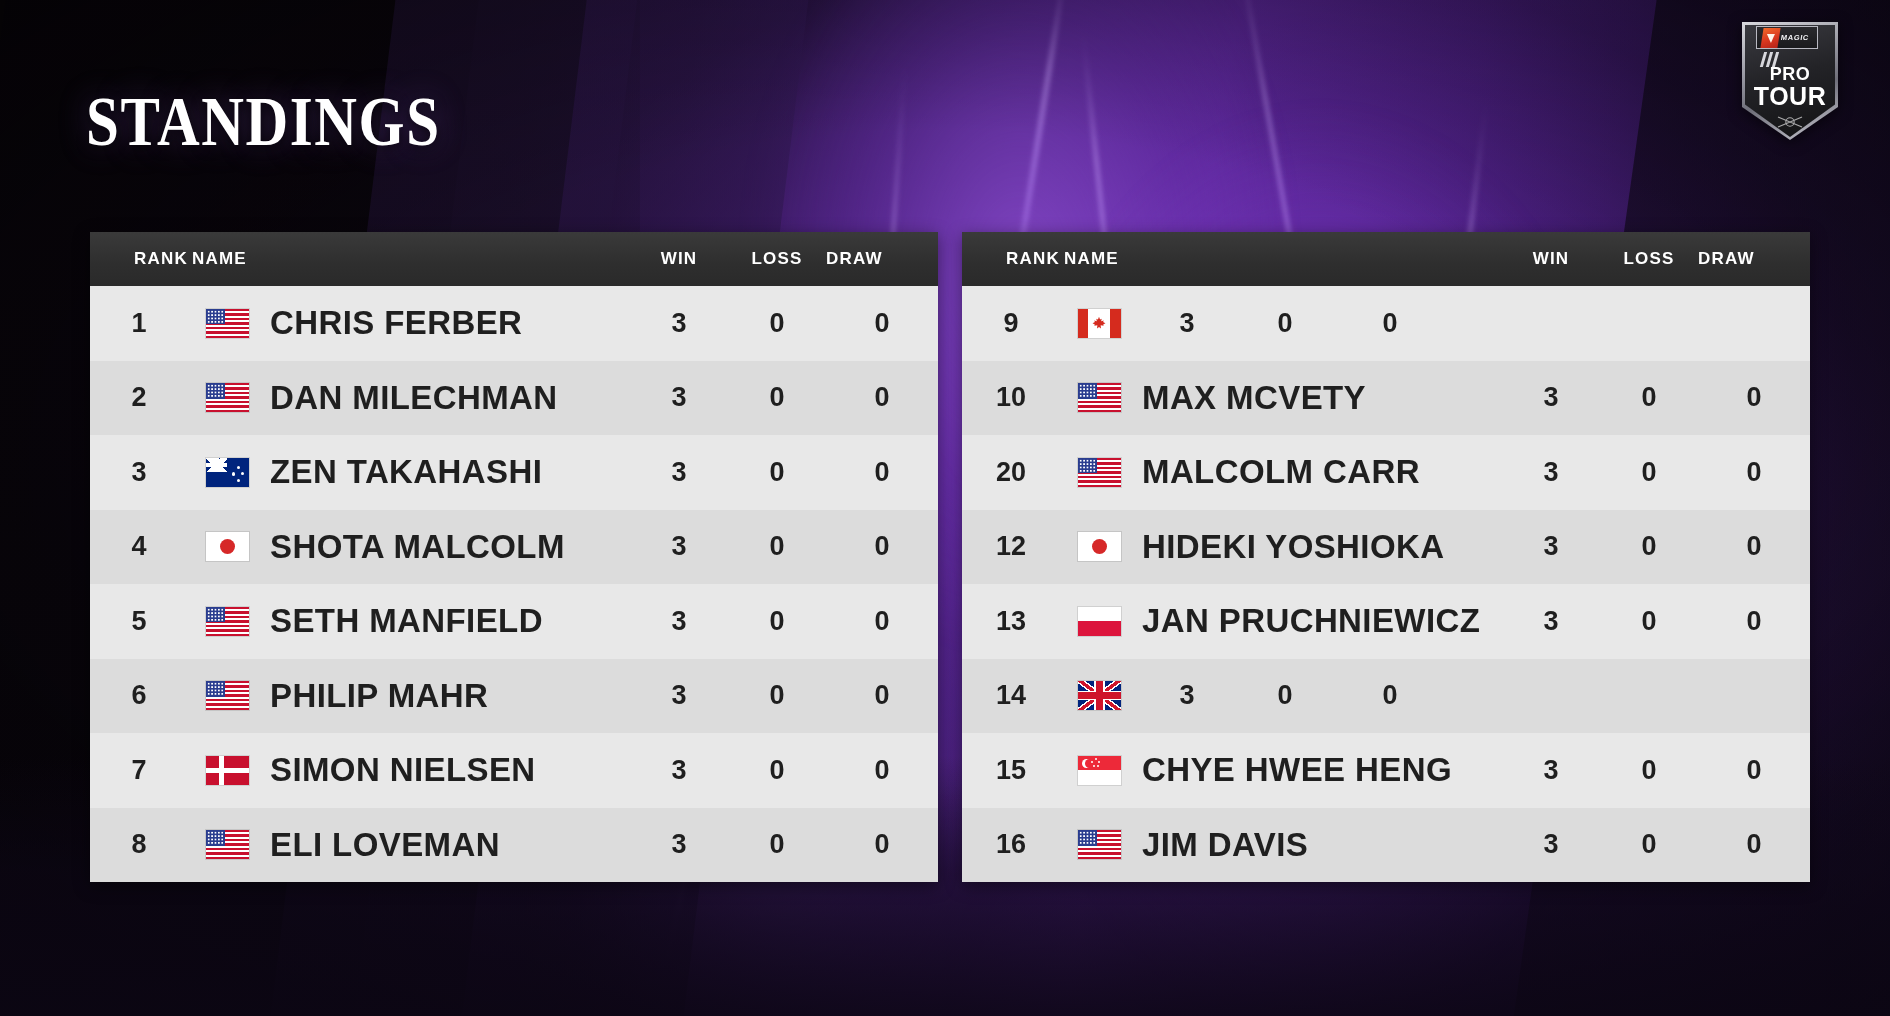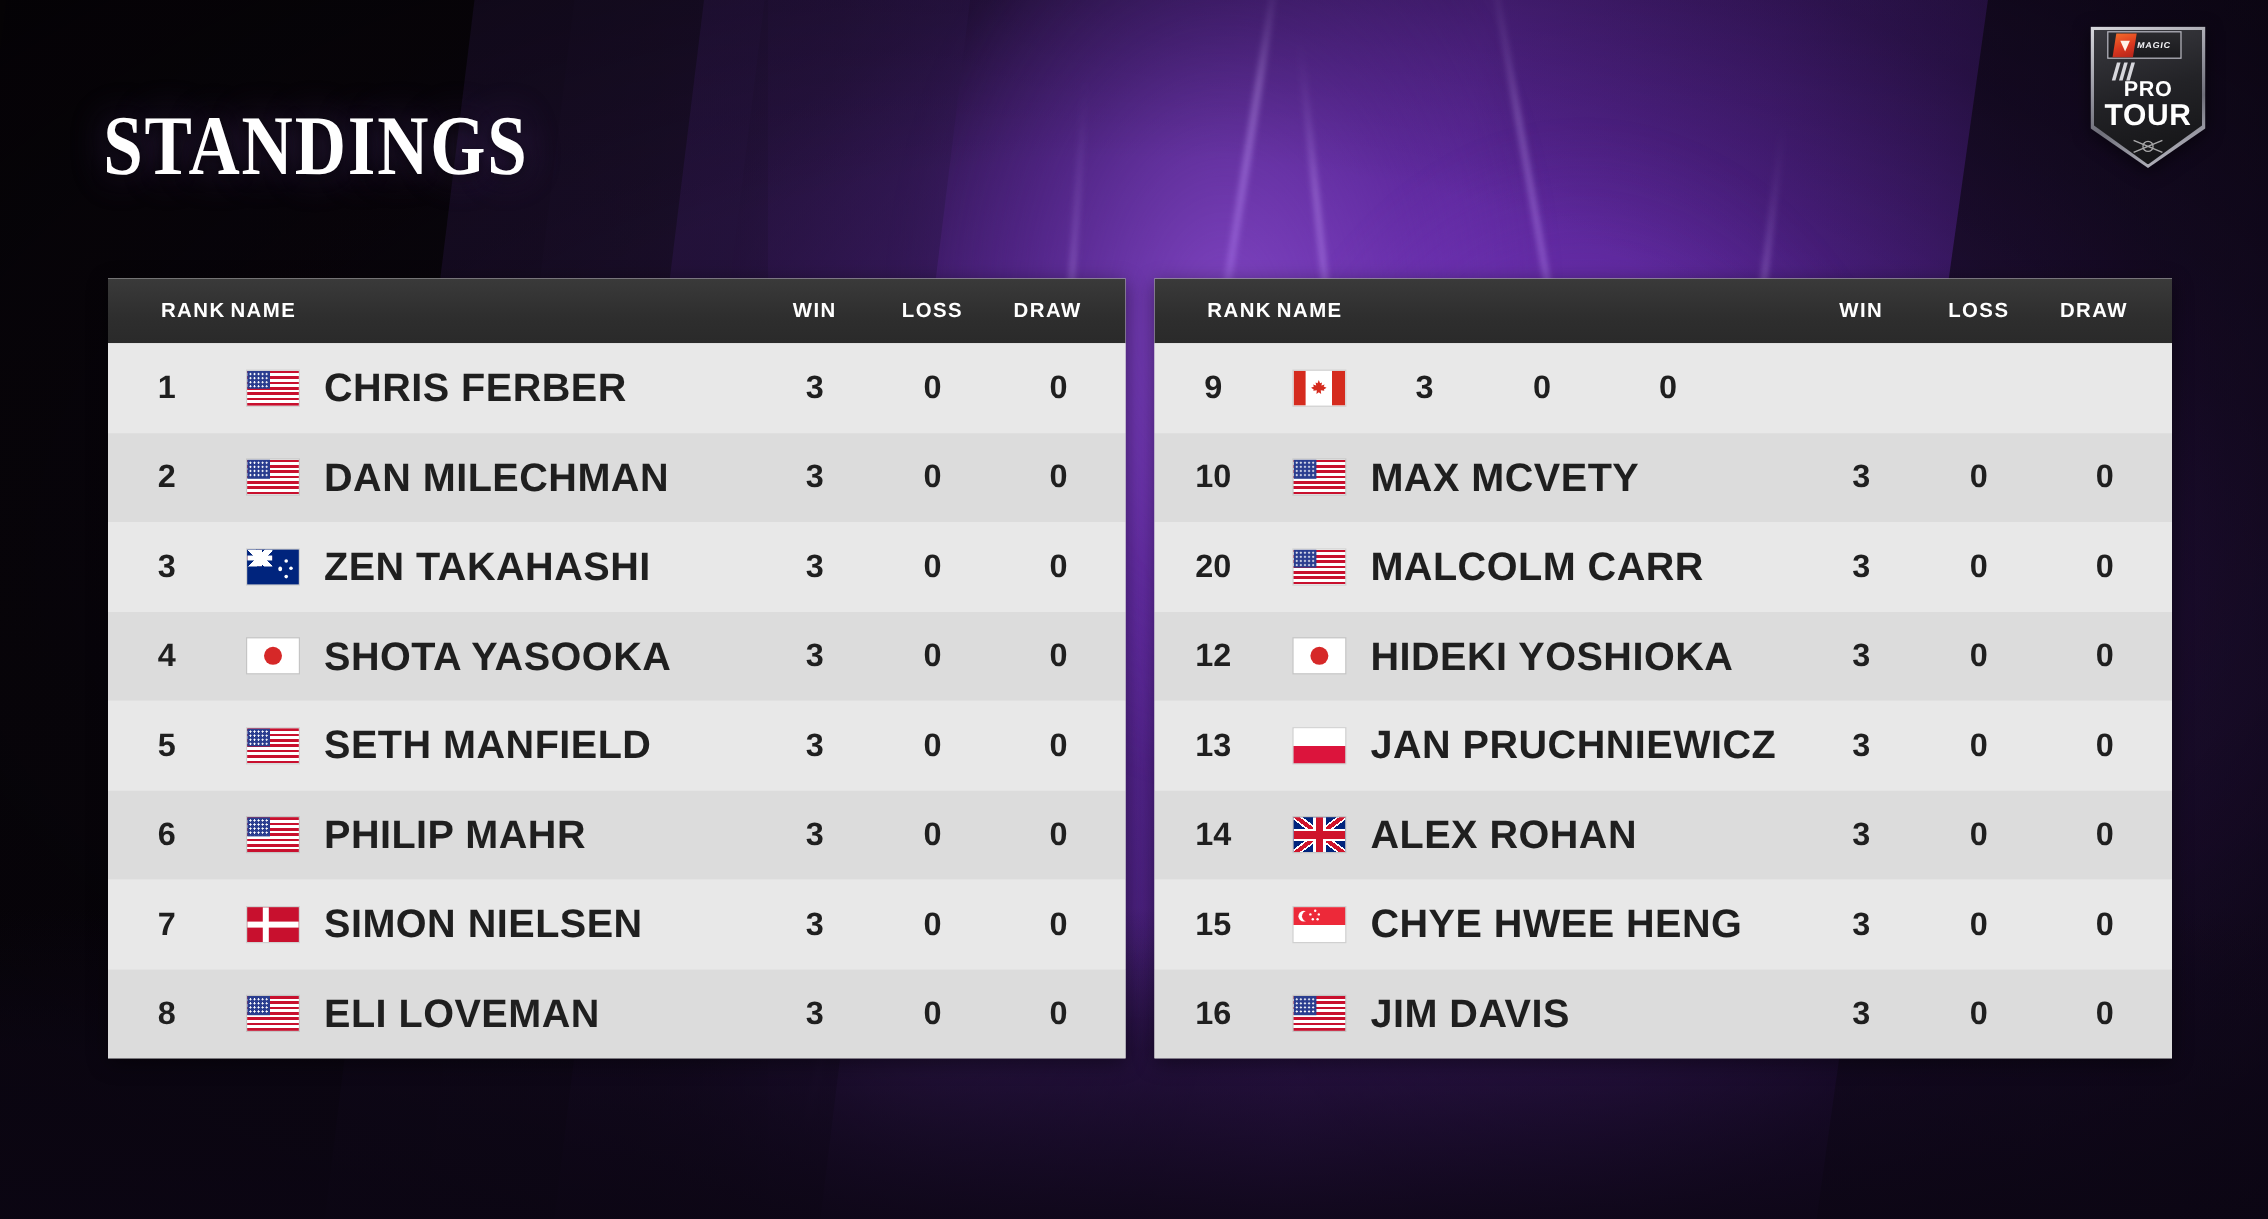--- a/index.html
+++ b/index.html
@@ -172,21 +172,21 @@
   .c-rank { width:98px; text-align:center; flex:0 0 98px; }
   .c-flag { width:78px; flex:0 0 78px; display:flex; justify-content:center; align-items:center; }
   .c-name { flex:1 1 auto; padding-left:4px; }
   .c-win  { width:98px; flex:0 0 98px; text-align:center; }
   .c-loss { width:98px; flex:0 0 98px; text-align:center; }
   .c-draw { width:112px; flex:0 0 112px; text-align:center; }
 
   .thead .c-rank { text-align:right; padding-left:22px; }
   .thead .c-flag { width:0; flex:0 0 0; }
   .thead .c-name { padding-left:4px; }
-  .thead .c-draw { padding-right:18px; text-align:center; }
+  .thead .c-draw { padding-right:18px; text-align:left; }
   .thead .c-win, .thead .c-loss { text-align:center; }
 
   .row .c-rank { font-size:27px; font-weight:bold; }
   .row .c-name { font-size:33px; font-weight:bold; letter-spacing:0.4px; }
   .row .c-win, .row .c-loss, .row .c-draw { font-size:27px; font-weight:bold; }
 
   
   .flag {
     width:43px; height:29px;
     position:relative; overflow:hidden;
@@ -383,21 +383,21 @@
         <div class="c-loss">0</div>
         <div class="c-draw">0</div>
       </div>
       <div class="row even">
         <div class="c-rank">4</div>
         <div class="c-flag">
           <div class="flag flag-jp">
             <div class="dot"></div>
           </div>
         </div>
-        <div class="c-name">SHOTA YASOOKA</div>
+        <div class="c-name">SHOTA MALCOLM</div>
         <div class="c-win">3</div>
         <div class="c-loss">0</div>
         <div class="c-draw">0</div>
       </div>
       <div class="row odd">
         <div class="c-rank">5</div>
         <div class="c-flag">
           <div class="flag flag-us"></div>
         </div>
         <div class="c-name">SETH MANFIELD</div>
@@ -506,21 +506,20 @@
       <div class="row even">
         <div class="c-rank">14</div>
         <div class="c-flag">
           <div class="flag flag-gb">
             <div class="d1"></div>
             <div class="d2"></div>
             <div class="cross-w"></div>
             <div class="cross-r"></div>
           </div>
         </div>
-        <div class="c-name">ALEX ROHAN</div>
         <div class="c-win">3</div>
         <div class="c-loss">0</div>
         <div class="c-draw">0</div>
       </div>
       <div class="row odd">
         <div class="c-rank">15</div>
         <div class="c-flag">
           <div class="flag flag-sg">
             <div class="moon"></div>
             <div class="sgstars">

